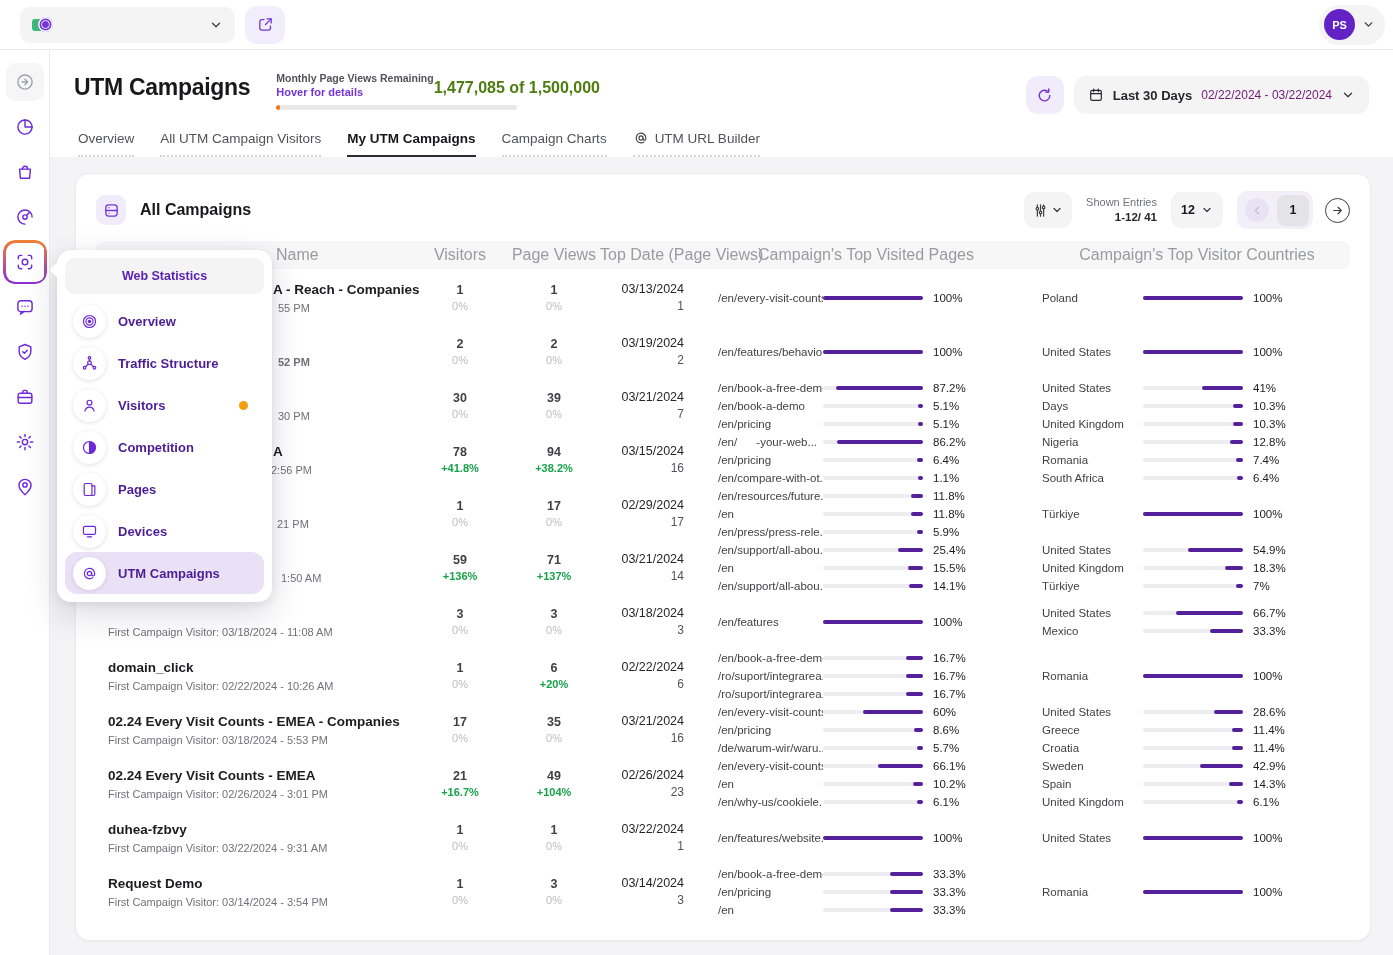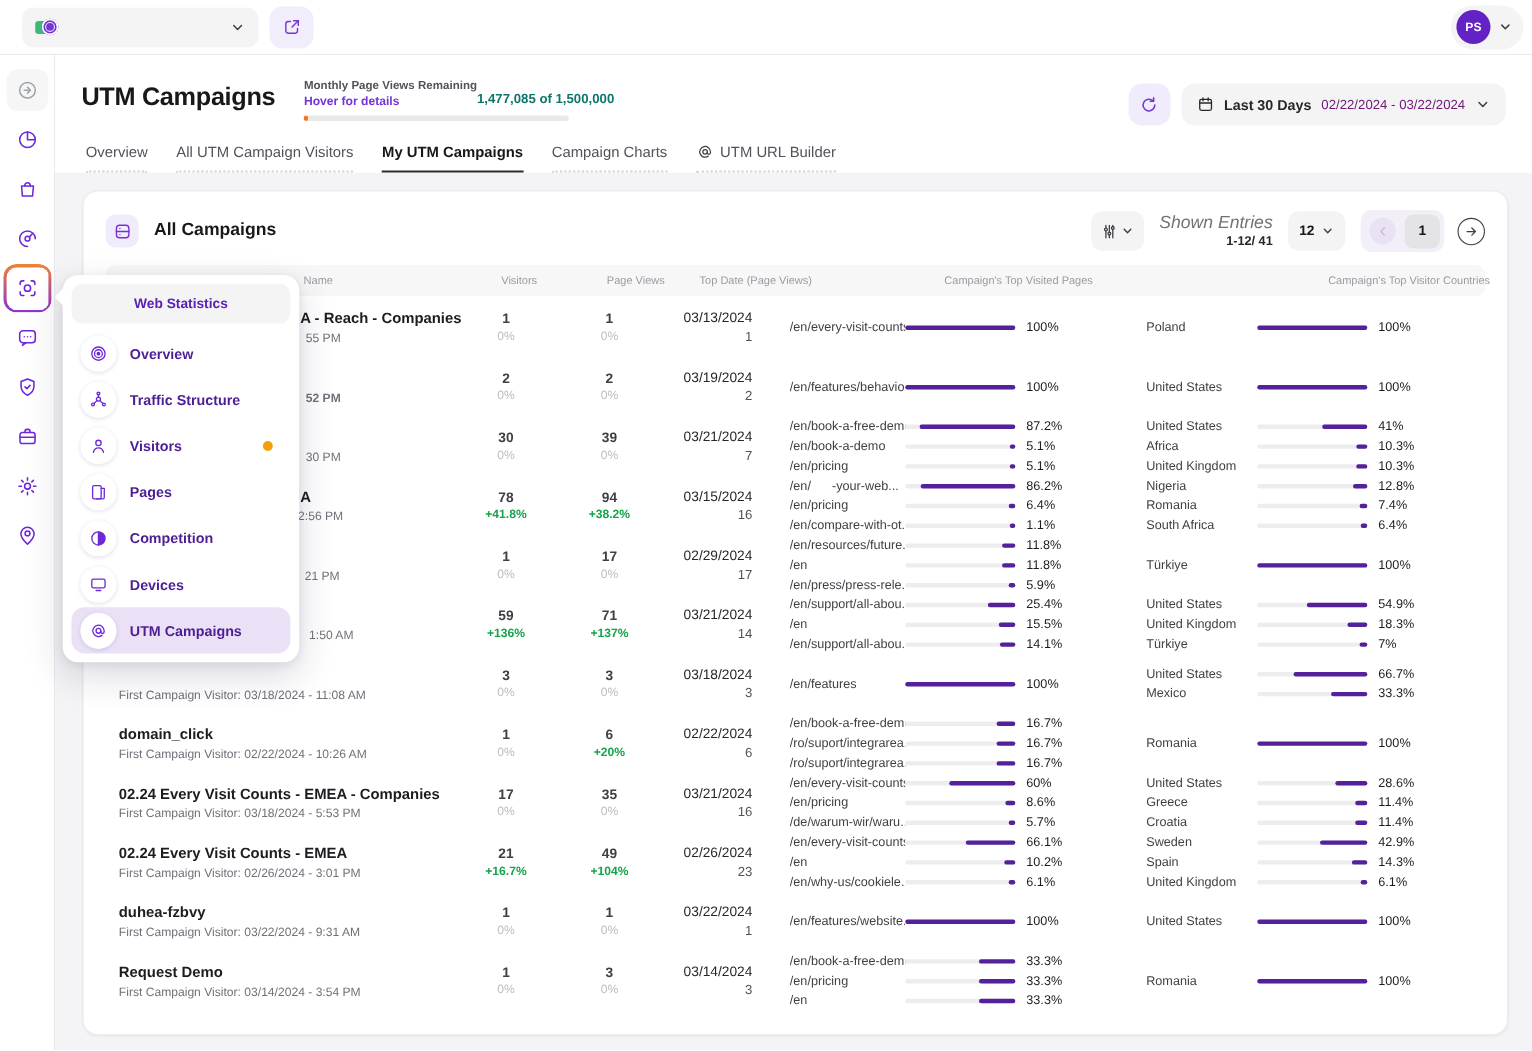--- a/index.html
+++ b/index.html
@@ -39,21 +39,21 @@
   .sb-item svg { width:20px; height:20px; }
 
   
   .main { position:absolute; left:50px; top:50px; right:0; bottom:0; display:flex; flex-direction:column; background:#fff; }
   .page-head { padding:18px 24px 0 24px; display:flex; align-items:flex-start; }
   .page-title { font-size:23px; font-weight:bold; letter-spacing:-.3px; padding-top:6px; }
   .quota { margin-left:26px; padding-top:4px; }
   .quota-top { display:flex; align-items:flex-end; }
   .quota-label { font-size:10.5px; color:#52525b; font-weight:bold; }
   .quota-link { font-size:11px; color:#7434d6; font-weight:bold; margin-top:2px; cursor:pointer; }
-  .quota-value { font-size:12px; font-weight:bold; color:#0f766e; padding-bottom:1px; white-space:pre; }
+  .quota-value { font-size:16px; font-weight:bold; color:#4d7c0f; padding-bottom:1px; white-space:pre; }
   .quota-bar { margin-top:7px; width:241px; height:5px; border-radius:3px; background:#e9e9ec; overflow:hidden; }
   .quota-fill { height:100%; background:#f97316; border-radius:3px; }
   .head-right { margin-left:auto; display:flex; align-items:flex-end; gap:10px; padding-top:8px; }
   .refresh-btn { width:38px; height:38px; border-radius:12px; background:#f1ecfb; color:#7434d6;
     display:flex; align-items:center; justify-content:center; cursor:pointer; }
   .date-picker { height:38px; background:#f4f4f5; border-radius:12px; display:flex; align-items:center;
     gap:9px; padding:0 14px; cursor:pointer; }
   .date-preset { font-size:13px; font-weight:bold; color:#27272a; }
   .date-range { font-size:12px; color:#701a75; white-space:pre; }
 
@@ -68,35 +68,35 @@
   .card { background:#fff; border:1px solid #ececef; border-radius:14px; height:100%;
     box-shadow:0 1px 2px rgba(0,0,0,.04); padding:0 20px; }
   .card-head { display:flex; align-items:center; padding:17px 0 12px 0; }
   .card-icon { width:30px; height:30px; border-radius:9px; background:#f1ecfb; color:#7434d6;
     display:flex; align-items:center; justify-content:center; }
   .card-title { font-size:16px; font-weight:bold; margin-left:14px; }
   .card-controls { margin-left:auto; display:flex; align-items:center; gap:14px; }
   .filter-btn { height:36px; width:48px; background:#f4f4f5; border-radius:10px; color:#3f3f46;
     display:flex; align-items:center; justify-content:center; gap:3px; cursor:pointer; }
   .shown { text-align:right; line-height:1.25; }
-  .shown-label { font-size:16px; color:#71717a;font-style:italic; }
+  .shown-label { font-size:11px; color:#71717a; }
   .shown-value { font-size:11.5px; font-weight:bold; color:#27272a; white-space:pre; }
   .pagesize { height:36px; min-width:52px; background:#f4f4f5; border-radius:10px; display:flex;
     align-items:center; justify-content:center; gap:6px; font-size:12.5px; font-weight:bold; cursor:pointer; padding:0 10px; }
   .pager { height:38px; background:#f3eff9; border-radius:10px; display:flex; align-items:center; padding:0 4px 0 8px; gap:8px; }
   .pg-prev { width:24px; height:24px; border-radius:50%; background:#e9e2f4; color:#c5b8e0;
     display:flex; align-items:center; justify-content:center; }
   .pg-num { width:32px; height:31px; border-radius:8px; background:#e4e4e7; font-size:12.5px; font-weight:bold;
     display:flex; align-items:center; justify-content:center; cursor:pointer; }
   .pg-next { width:25px; height:25px; border-radius:50%; border:1.6px solid #3f3f46; color:#3f3f46;
     display:flex; align-items:center; justify-content:center; margin-left:10px; cursor:pointer; background:#fff; }
 
   
   .tgrid { display:grid; grid-template-columns:316px 96px 92px 92px 26px 296px 28px 310px; align-items:center; }
-  .thead { background:#f7f7f8; border-radius:8px; height:28px; font-size:10px; color:#9a9aa2;gap:12px; }
+  .thead { background:#f7f7f8; border-radius:8px; height:28px; font-size:16px; color:#9a9aa2; }
   .thead .c-name { padding-left:180px; }
   .c-center { text-align:center; }
   .trow { height:54px; }
   .name-cell { padding-left:12px; line-height:1.3; }
   .row-name { font-size:13.5px; font-weight:bold; color:#1c1c21; display:block; white-space:pre; }
   .row-sub { font-size:11px; color:#71717a; display:block; margin-top:2px; white-space:pre; }
   .num-cell { text-align:center; line-height:1.35; }
   .num-val { font-size:12.5px; color:#3f3f46; font-weight:bold; display:block; }
   .num-chg { font-size:11px; color:#bcbcc4; display:block; }
   .num-chg.pos { color:#16a34a; font-weight:bold; }
@@ -513,21 +513,21 @@
               <div>
                 <div class="share-list c-country">
                   <div class="share-row">
                     <span class="share-label">United States</span>
       <span class="bar-track">
                       <span class="bar-fill" style="width: 41%;"></span>
                     </span>
       <span class="share-pct">41%</span>
                   </div>
                   <div class="share-row">
-                    <span class="share-label">Africa</span>
+                    <span class="share-label">Days</span>
       <span class="bar-track">
                       <span class="bar-fill" style="width: 10.3%;"></span>
                     </span>
       <span class="share-pct">10.3%</span>
                   </div>
                   <div class="share-row">
                     <span class="share-label">United Kingdom</span>
       <span class="bar-track">
                       <span class="bar-fill" style="width: 10.3%;"></span>
                     </span>
@@ -1111,35 +1111,35 @@
               <circle cx="12" cy="8" r="3.4"></circle>
               <path d="M5.5 20c.9-3.6 3.5-5.6 6.5-5.6s5.6 2 6.5 5.6"></path>
             </svg>
           </span>
     <span class="fly-label">Visitors</span>
     <span class="fly-badge"></span>
         </div>
         <div class="fly-item">
           <span class="fly-ic">
             <svg viewBox="0 0 24 24" fill="none" stroke="currentColor" stroke-width="1.7" stroke-linecap="round" stroke-linejoin="round">
-              <rect x="4.5" y="3.5" width="11" height="17" rx="2"></rect>
-              <path d="M15.5 7h4v11.5a2 2 0 0 1-2 2h-8"></path>
-            </svg>
-          </span>
-    <span class="fly-label">Pages</span>
-    </div>
-        <div class="fly-item">
-          <span class="fly-ic">
-            <svg viewBox="0 0 24 24" fill="none" stroke="currentColor" stroke-width="1.7" stroke-linecap="round" stroke-linejoin="round">
               <circle cx="12" cy="12" r="8.5"></circle>
               <path d="M12 3.5v17"></path>
               <path d="M12 3.5a8.5 8.5 0 0 1 0 17z" fill="currentColor" stroke="none"></path>
             </svg>
           </span>
     <span class="fly-label">Competition</span>
+    </div>
+        <div class="fly-item">
+          <span class="fly-ic">
+            <svg viewBox="0 0 24 24" fill="none" stroke="currentColor" stroke-width="1.7" stroke-linecap="round" stroke-linejoin="round">
+              <rect x="4.5" y="3.5" width="11" height="17" rx="2"></rect>
+              <path d="M15.5 7h4v11.5a2 2 0 0 1-2 2h-8"></path>
+            </svg>
+          </span>
+    <span class="fly-label">Pages</span>
     </div>
         <div class="fly-item">
           <span class="fly-ic">
             <svg viewBox="0 0 24 24" fill="none" stroke="currentColor" stroke-width="1.7" stroke-linecap="round" stroke-linejoin="round">
               <rect x="3.5" y="4.8" width="17" height="11.4" rx="2.2"></rect>
               <path d="M9 19.5h6"></path>
             </svg>
           </span>
     <span class="fly-label">Devices</span>
     </div>

